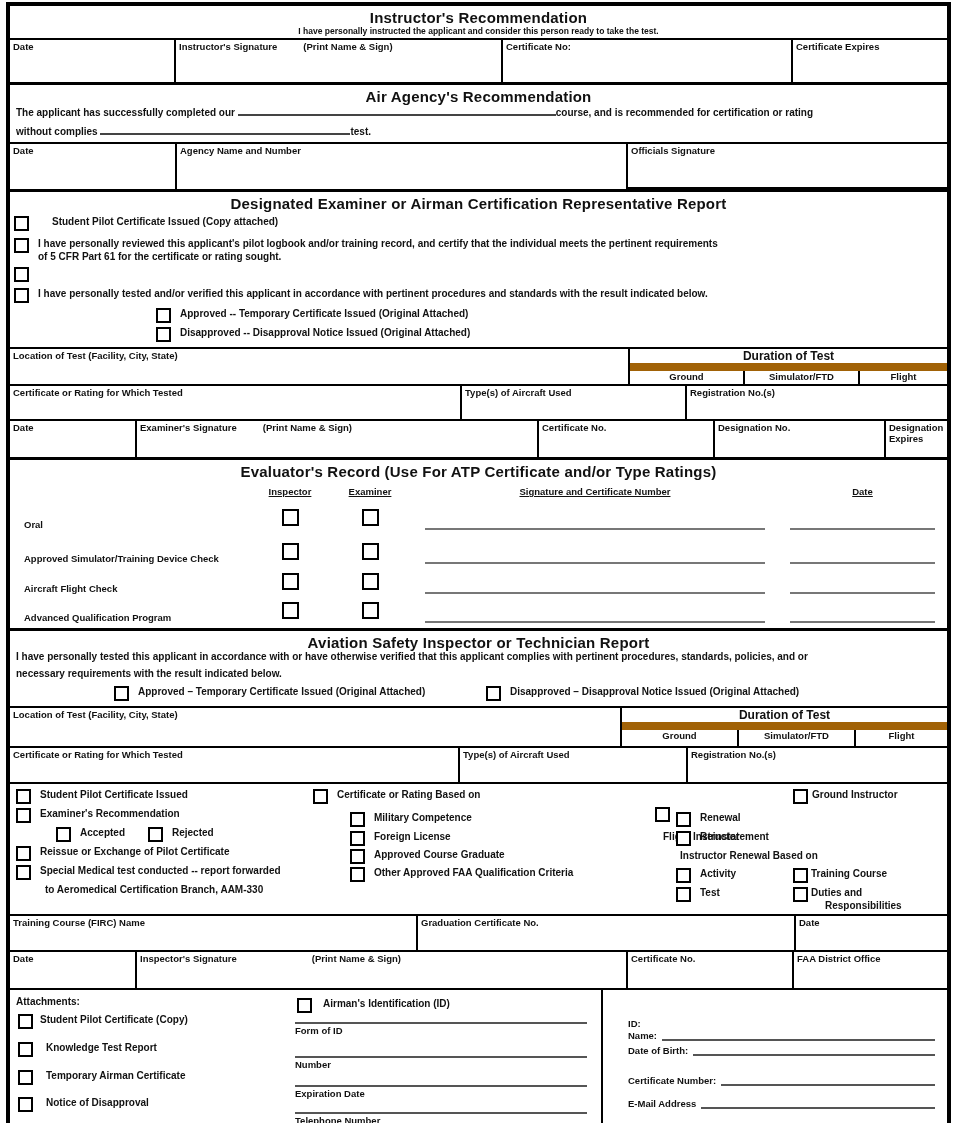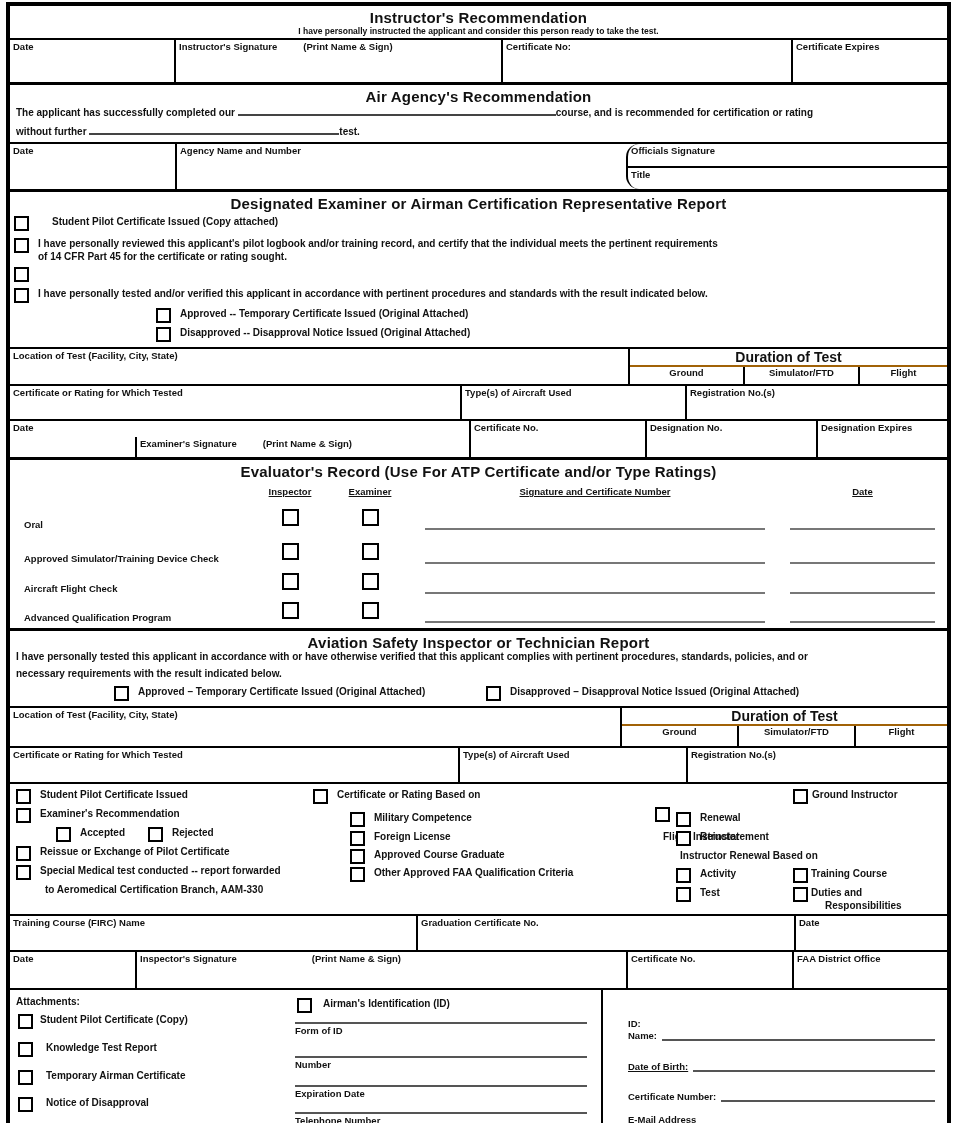--- a/index.html
+++ b/index.html
@@ -21,21 +21,21 @@
   .gridwrap{position:relative;}
   .abs{position:absolute;}
   .evrow{display:flex;align-items:flex-end;}
   .evlabel{width:240px;font-size:9.5px;font-weight:bold;padding-left:14px;box-sizing:border-box;}
   .evcol-i{width:80px;text-align:center;}
   .evcol-e{width:80px;text-align:center;}
   .evcol-s{width:370px;}
   .evcol-d{width:165px;}
   .evline{border-bottom:2px solid #777;height:4px;}
   .durbox{display:flex;flex-direction:column;}
-  .durtitle{text-align:center;font-size:14px;font-weight:bold;border-bottom:2px solid #a16207;}
+  .durtitle{text-align:center;font-size:12px;font-weight:bold;border-bottom:8px solid #a16207;}
   .durcells{display:flex;flex:1;}
   .durcell{border-left:2px solid #000;text-align:center;font-size:9.5px;font-weight:bold;box-sizing:border-box;}
   .durcell:first-child{border-left:none;}
   .idpair .line{border-top:2px solid #555;margin-bottom:1px;}
   .idpair .plabel{font-size:9.5px;font-weight:bold;}
   .rrow{display:flex;align-items:flex-end;font-size:9.5px;font-weight:bold;}
   .rrow .rfill{flex:1;border-bottom:2px solid #555;margin-left:5px;height:10px;}
 </style>
 </head>
 <body>
@@ -53,44 +53,43 @@
     </div>
   </div>
 
   <div class="sec">
     <div class="sec-title">Air Agency's Recommendation</div>
     <div class="para">
       <span>The applicant has successfully completed our</span>
       <span class="fill" style="width:318px;"></span><span>course, and is recommended for certification or rating</span>
     </div>
     <div class="para" style="padding-top:6px;padding-bottom:5px;">
-      <span>without further</span>
+      <span>without complies</span>
       <span class="fill" style="width:250px;"></span><span>test.</span>
     </div>
     <div class="row" style="height:47px;">
       <div class="cell" style="width:165px;"><span class="lbl">Date</span></div>
       <div class="cell" style="width:451px;"><span class="lbl">Agency Name and Number</span></div>
-      <div class="cell" style="flex:1;padding:0;display:flex;flex-direction:column;border-radius:13px;">
+      <div class="cell" style="flex:1;padding:0;display:flex;flex-direction:column;">
         <div style="flex:1;padding:1px 3px;border-bottom:2px solid #000;"><span class="lbl">Officials Signature</span></div>
-        <div style="flex:1;padding:1px 3px;"><span class="lbl">Title</span></div>
       </div>
     </div>
   </div>
 
   <div class="sec">
     <div class="sec-title">Designated Examiner or Airman Certification Representative Report</div>
     <div style="padding:4px 6px 2px 4px;">
       <div class="cbrow" style="margin-bottom:7px;">
         <span class="cb"></span>
         <span style="padding-left:14px;">Student Pilot Certificate Issued (Copy attached)</span>
       </div>
       <div class="cbrow" style="margin-bottom:4px;">
         <span class="cb"></span>
         <span><span>I have personally reviewed this applicant's pilot logbook and/or training record, and certify that the individual meets the pertinent requirements</span><br>
-        <span>of 14 CFR Part 45 for the certificate or rating sought.</span></span>
+        <span>of 5 CFR Part 61 for the certificate or rating sought.</span></span>
       </div>
       <div class="cbrow" style="margin-bottom:6px;">
         <span class="cb"></span>
       </div>
       <div class="cbrow" style="margin-bottom:5px;">
         <span class="cb"></span>
         <span>I have personally tested and/or verified this applicant in accordance with pertinent procedures and standards with the result indicated below.</span>
       </div>
       <div class="cbrow" style="margin-left:142px;margin-bottom:4px;">
         <span class="cb"></span>
@@ -112,21 +111,21 @@
         </div>
       </div>
     </div>
     <div class="row" style="height:35px;">
       <div class="cell" style="width:450px;"><span class="lbl">Certificate or Rating for Which Tested</span></div>
       <div class="cell" style="width:225px;"><span class="lbl">Type(s) of Aircraft Used</span></div>
       <div class="cell" style="flex:1;"><span class="lbl">Registration No.(s)</span></div>
     </div>
     <div class="row" style="height:38px;">
       <div class="cell" style="width:125px;"><span class="lbl">Date</span></div>
-      <div class="cell" style="width:334px;margin-top:16px;"><span class="lbl">Examiner's Signature</span><span class="lbl hint">(Print Name &amp; Sign)</span></div>
+      <div class="cell" style="width:402px;"><span class="lbl">Examiner's Signature</span><span class="lbl hint">(Print Name &amp; Sign)</span></div>
       <div class="cell" style="width:176px;"><span class="lbl">Certificate No.</span></div>
       <div class="cell" style="width:171px;"><span class="lbl">Designation No.</span></div>
       <div class="cell" style="flex:1;"><span class="lbl">Designation Expires</span></div>
     </div>
   </div>
 
   <div class="sec" style="padding-bottom:5px;">
     <div class="sec-title">Evaluator's Record (Use For ATP Certificate and/or Type Ratings)</div>
     <div class="evrow" style="margin-top:6px;text-decoration:underline;">
       <div class="evlabel"></div>
@@ -347,21 +346,21 @@
           <div class="line"></div>
           <div class="plabel">Telephone Number</div>
         </div>
 
       <div class="abs" style="left:591px;top:0;bottom:0;right:0;border-left:2px solid #000;padding:28px 12px 0 25px;box-sizing:border-box;">
         <div style="font-size:9.5px;font-weight:bold;">ID:</div>
         <div class="rrow">
             <span>Name:</span>
             <span class="rfill"></span>
           </div>
-        <div class="rrow" style="margin-top:19px;text-decoration:underline;">
+        <div class="rrow" style="margin-top:3px;">
             <span>Date of Birth:</span>
             <span class="rfill"></span>
           </div>
         <div class="rrow" style="margin-top:18px;">
             <span>Certificate Number:</span>
             <span class="rfill"></span>
           </div>
         <div class="rrow" style="margin-top:11px;">
             <span>E-Mail Address</span>
             <span class="rfill"></span>

